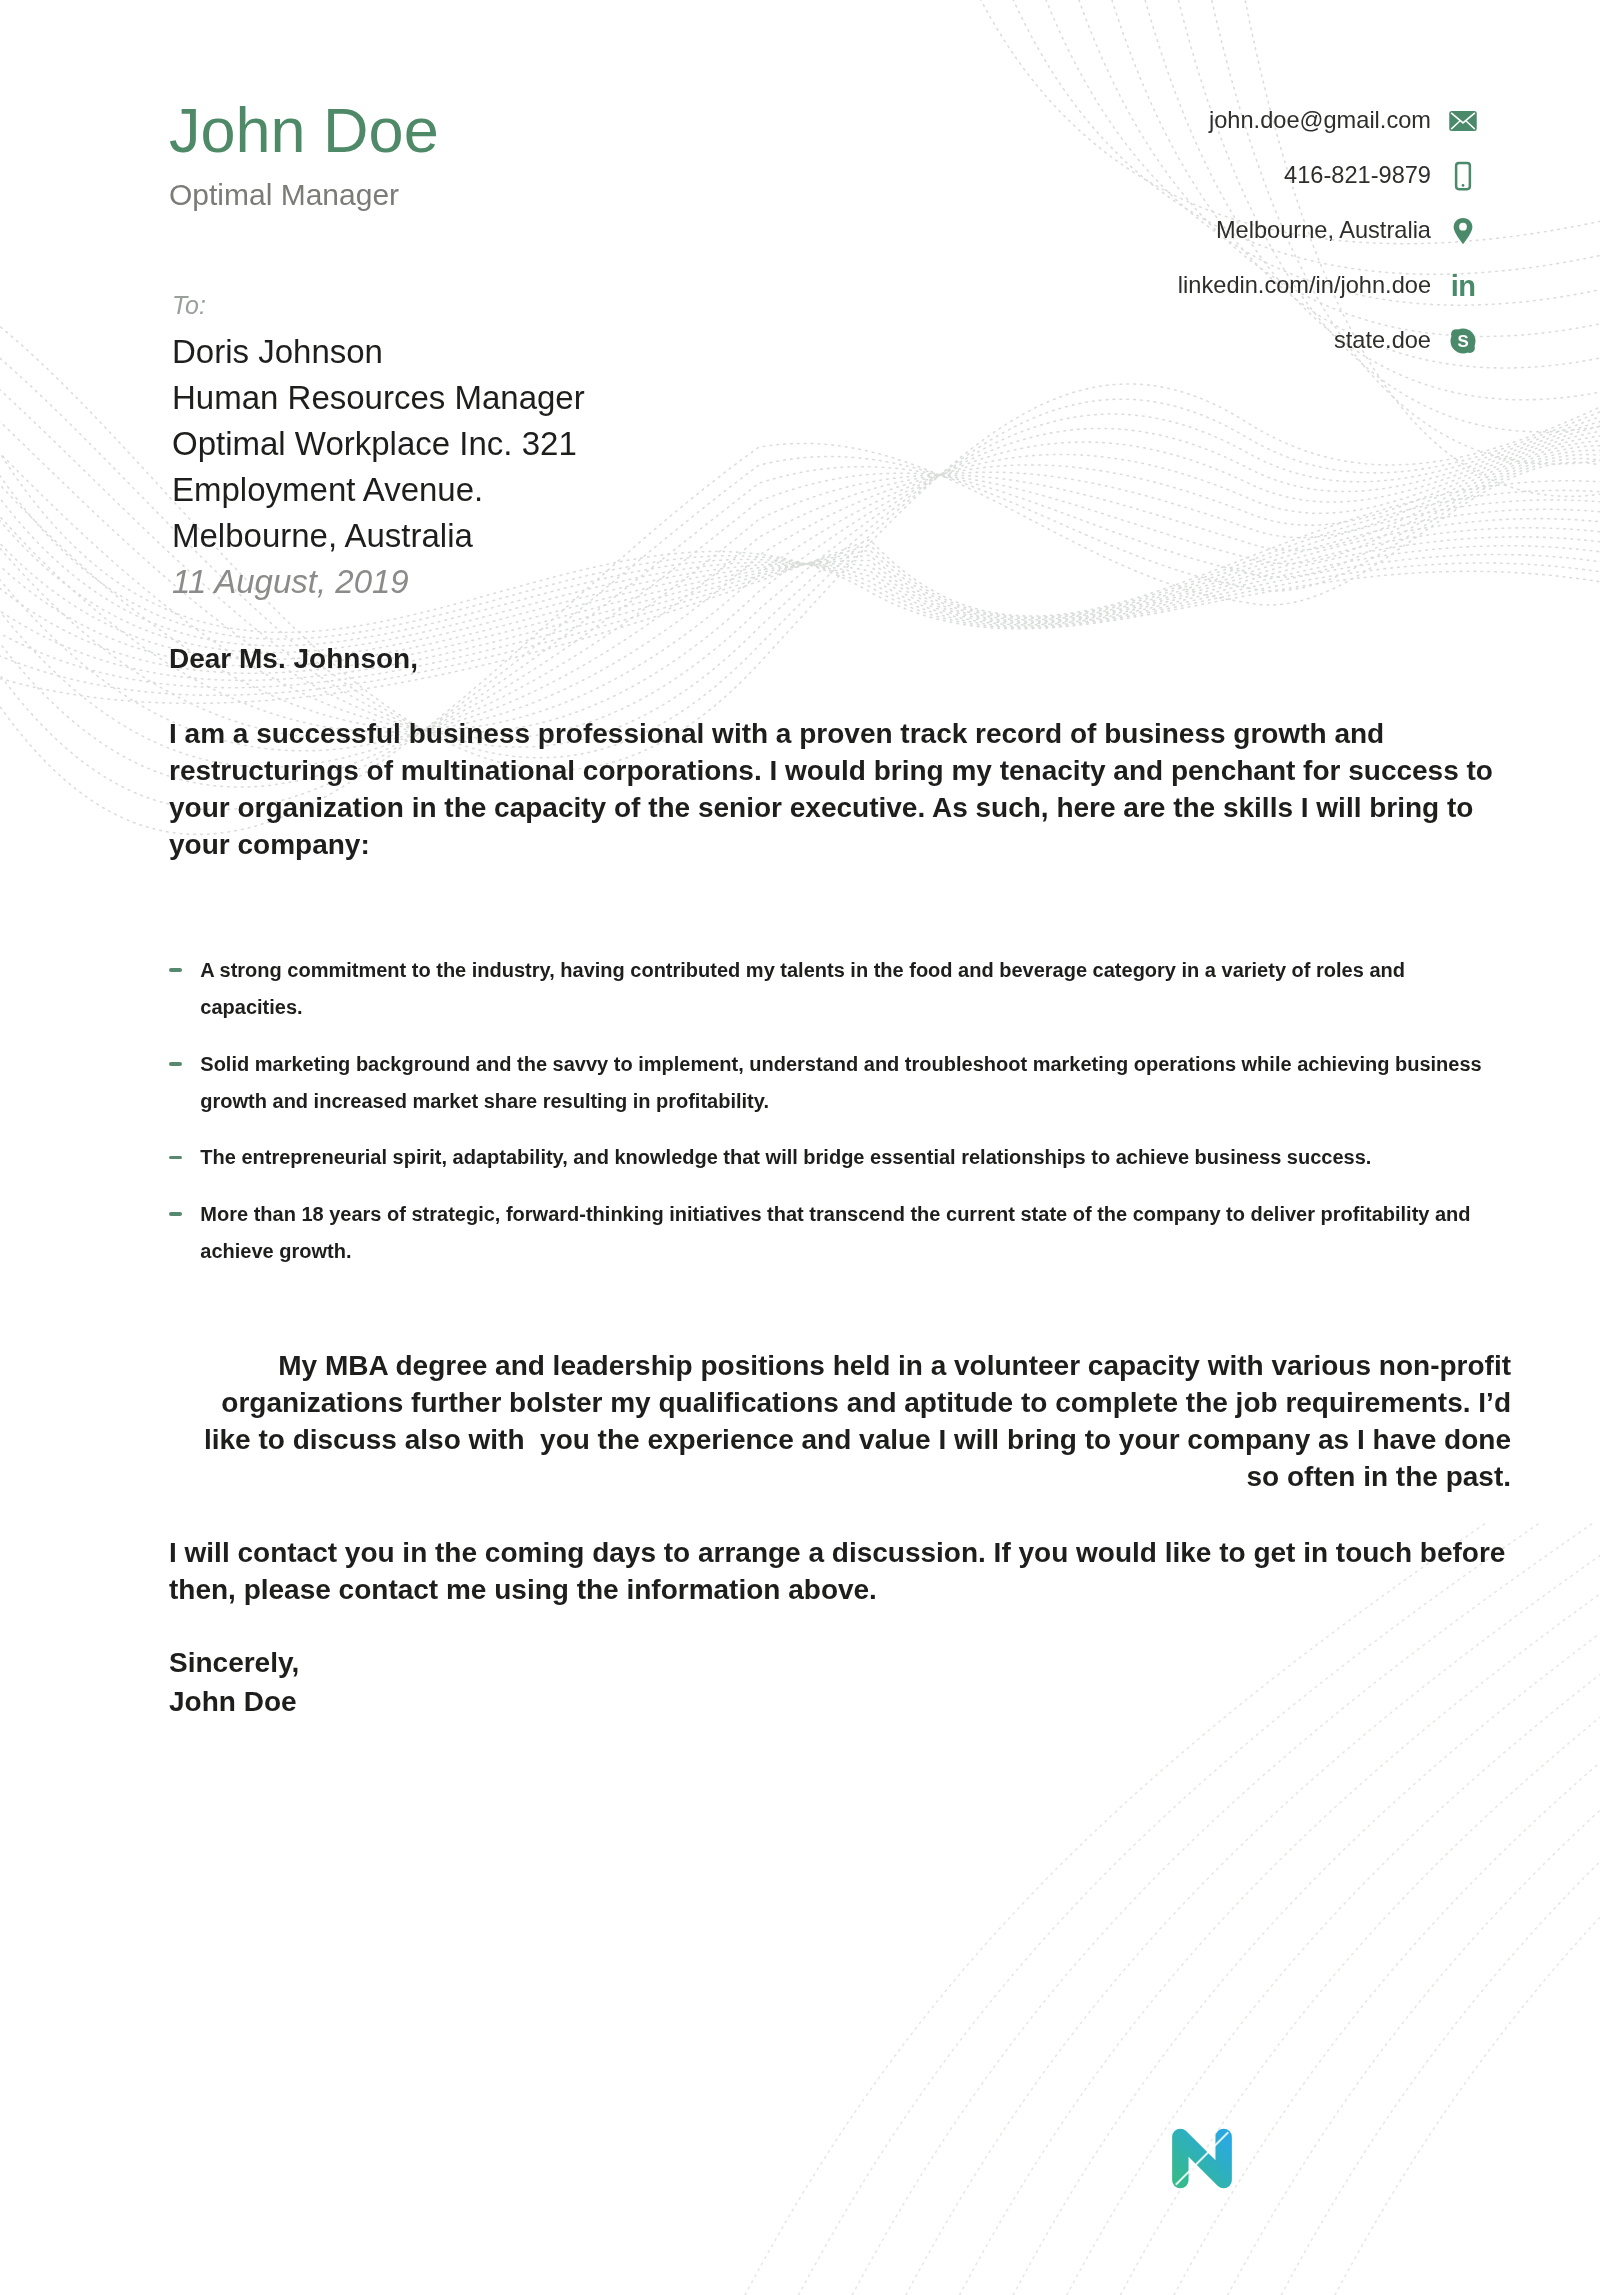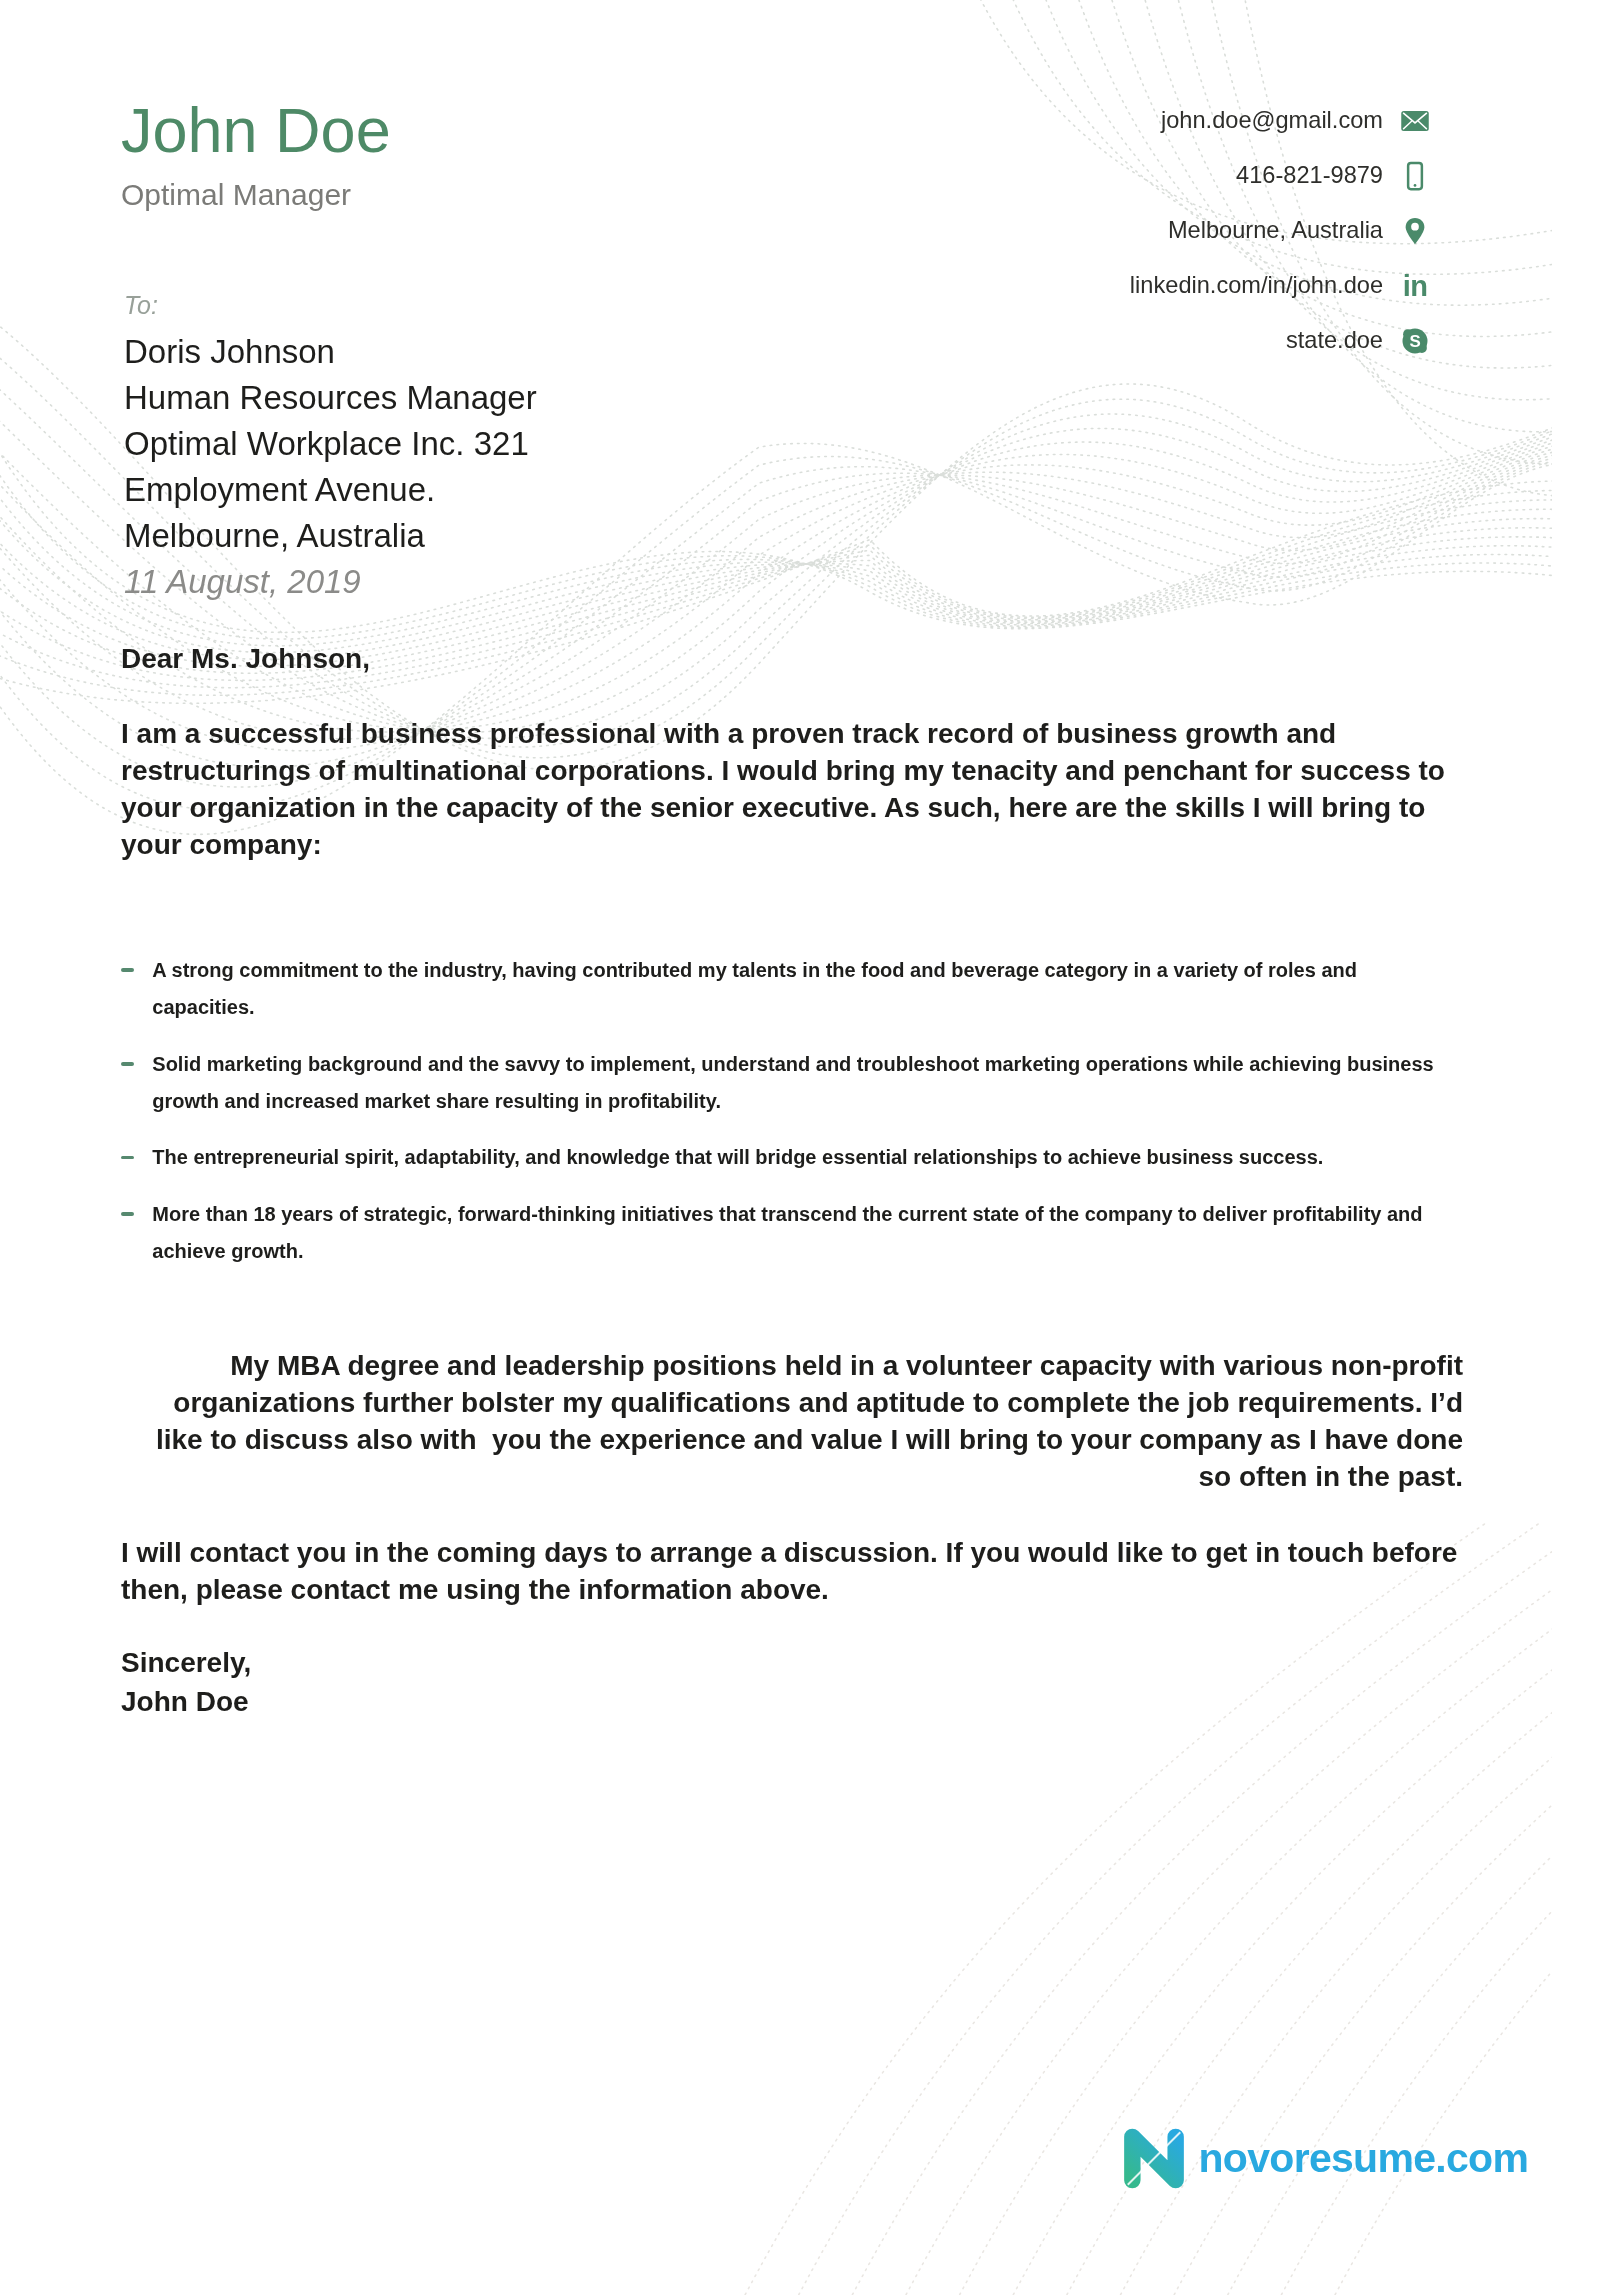--- a/index.html
+++ b/index.html
@@ -3,20 +3,21 @@
 <meta charset="utf-8">
 <style>
   html,body{margin:0;padding:0;background:#ffffff;}
   .page{
     position:relative;
     width:1552px;height:2295px;
     background:#ffffff;
     overflow:hidden;
     font-family:"Liberation Sans",sans-serif;
     color:var(--body_text);
+    padding-left:48px;
   }
   .waves{position:absolute;inset:0;z-index:0;pointer-events:none;}
   .waves svg path{fill:none;stroke-width:2.4;stroke-dasharray:2.5 8;stroke-linecap:round;}
   .wA path{stroke:var(--wave_top);}
   .wC path{stroke:var(--wave_bottom);}
 
   .content{position:relative;z-index:1;}
 
   
   .header{position:absolute;left:121px;top:97px;}
@@ -207,18 +208,17 @@
       <svg class="brand-n" viewBox="0 0 100 96">
         <defs>
           <linearGradient id="ng" x1="0" y1="1" x2="1" y2="0">
             <stop offset="0"></stop>
             <stop offset="1"></stop>
           </linearGradient>
         </defs>
         <path d="M17 81 L17 15 L83 81 L83 15" fill="none" stroke="url(#ng)" stroke-width="25" stroke-linecap="round" stroke-linejoin="round"></path>
         <path d="M10 88 L90 8" stroke="#ffffff" stroke-width="3" opacity="0.85"></path>
       </svg>
-      <span class="brand-name">novoresume.com</span>
     </div>
 
   </div>
 </div>
 
 
 </body></html>

